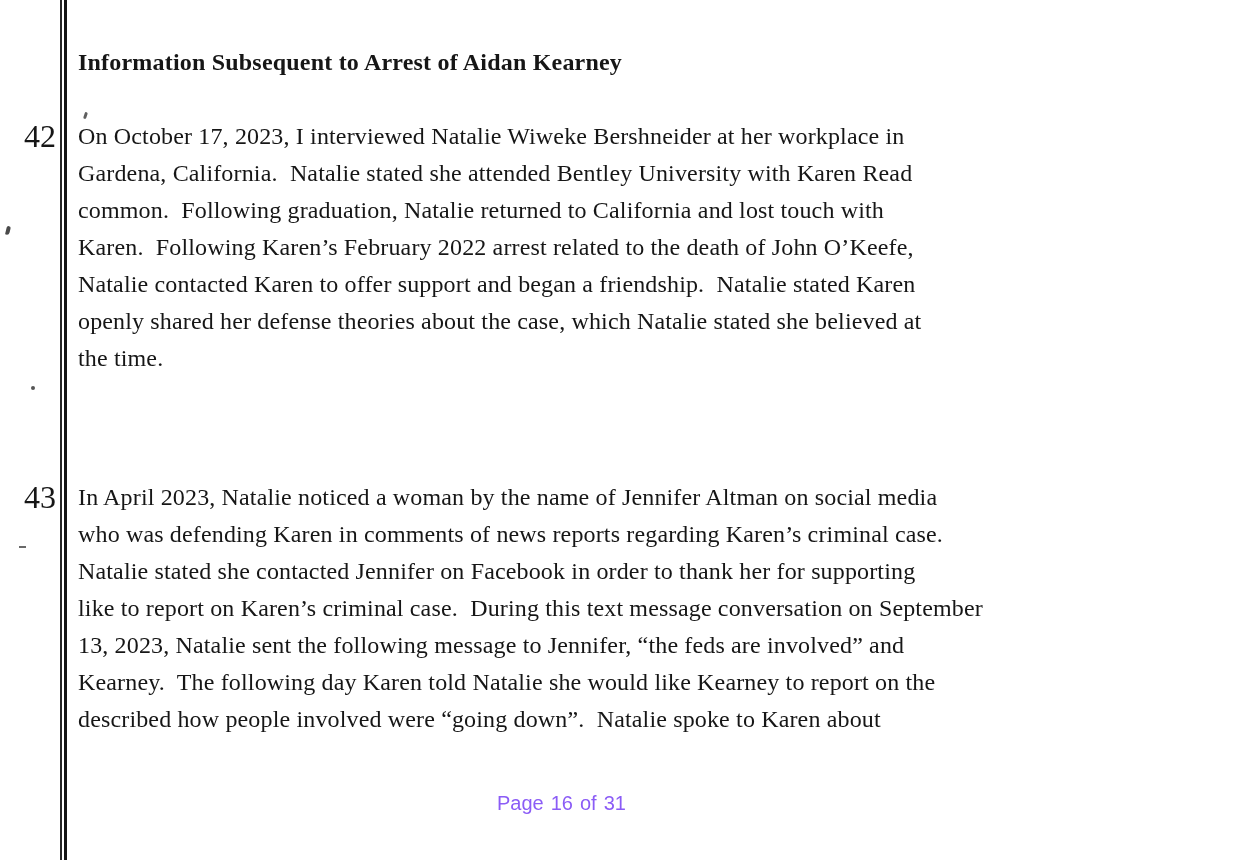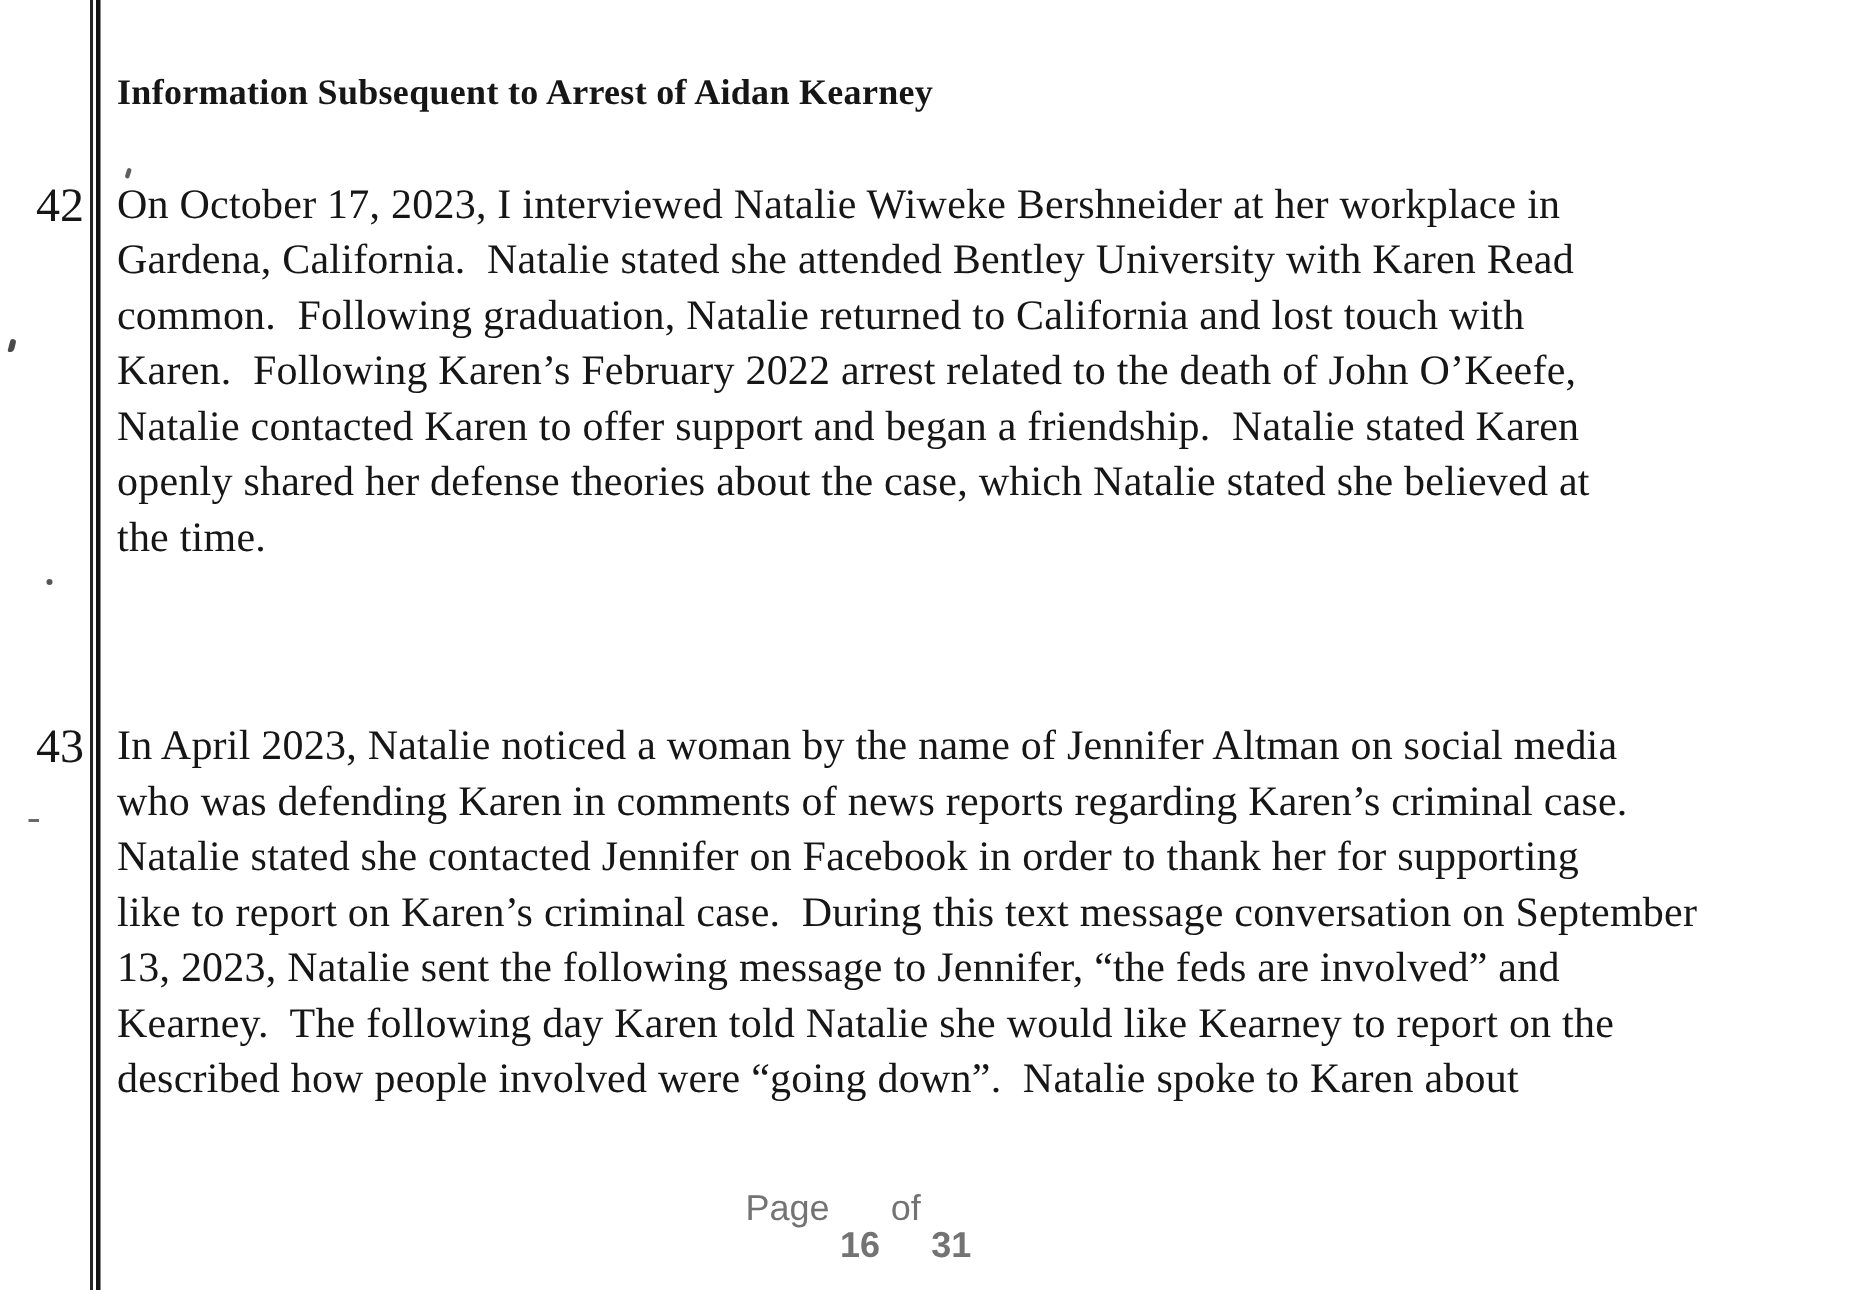--- a/index.html
+++ b/index.html
@@ -46,40 +46,40 @@
     font-size: 32px;
     line-height: 37px;
     white-space: pre;
   }
   .para-body {
     position: absolute;
     left: 78px;
     width: 1115px;
   }
   .text-line {
-    font-size: 28px;
+    font-size: 24px;
     line-height: 37px;
     letter-spacing: 0.15px;
     white-space: pre;
   }
   #para-42-number, #para-42-body { top: 118px; }
   #para-43-number, #para-43-body { top: 455px; margin-top: 24px; }
 
   
   .page-footer {
     position: absolute;
     left: 497px;
     top: 792px;
     display: flex;
     gap: 7px;
     font-family: "Liberation Sans", sans-serif;
-    font-size: 24px;
-    color: #737373;
+    font-size: 20px;
+    color: #8b5cf6;
   }
-  .page-footer .bold { font-weight: bold; margin-top: 25px; }
+  .page-footer .bold { font-weight: normal; }
 
   
   .scan-speck {
     position: absolute;
     background: #2a2a2a;
   }
   .speck-apostrophe {
     left: 84px; top: 112px;
     width: 3px; height: 7px;
     border-radius: 2px;

